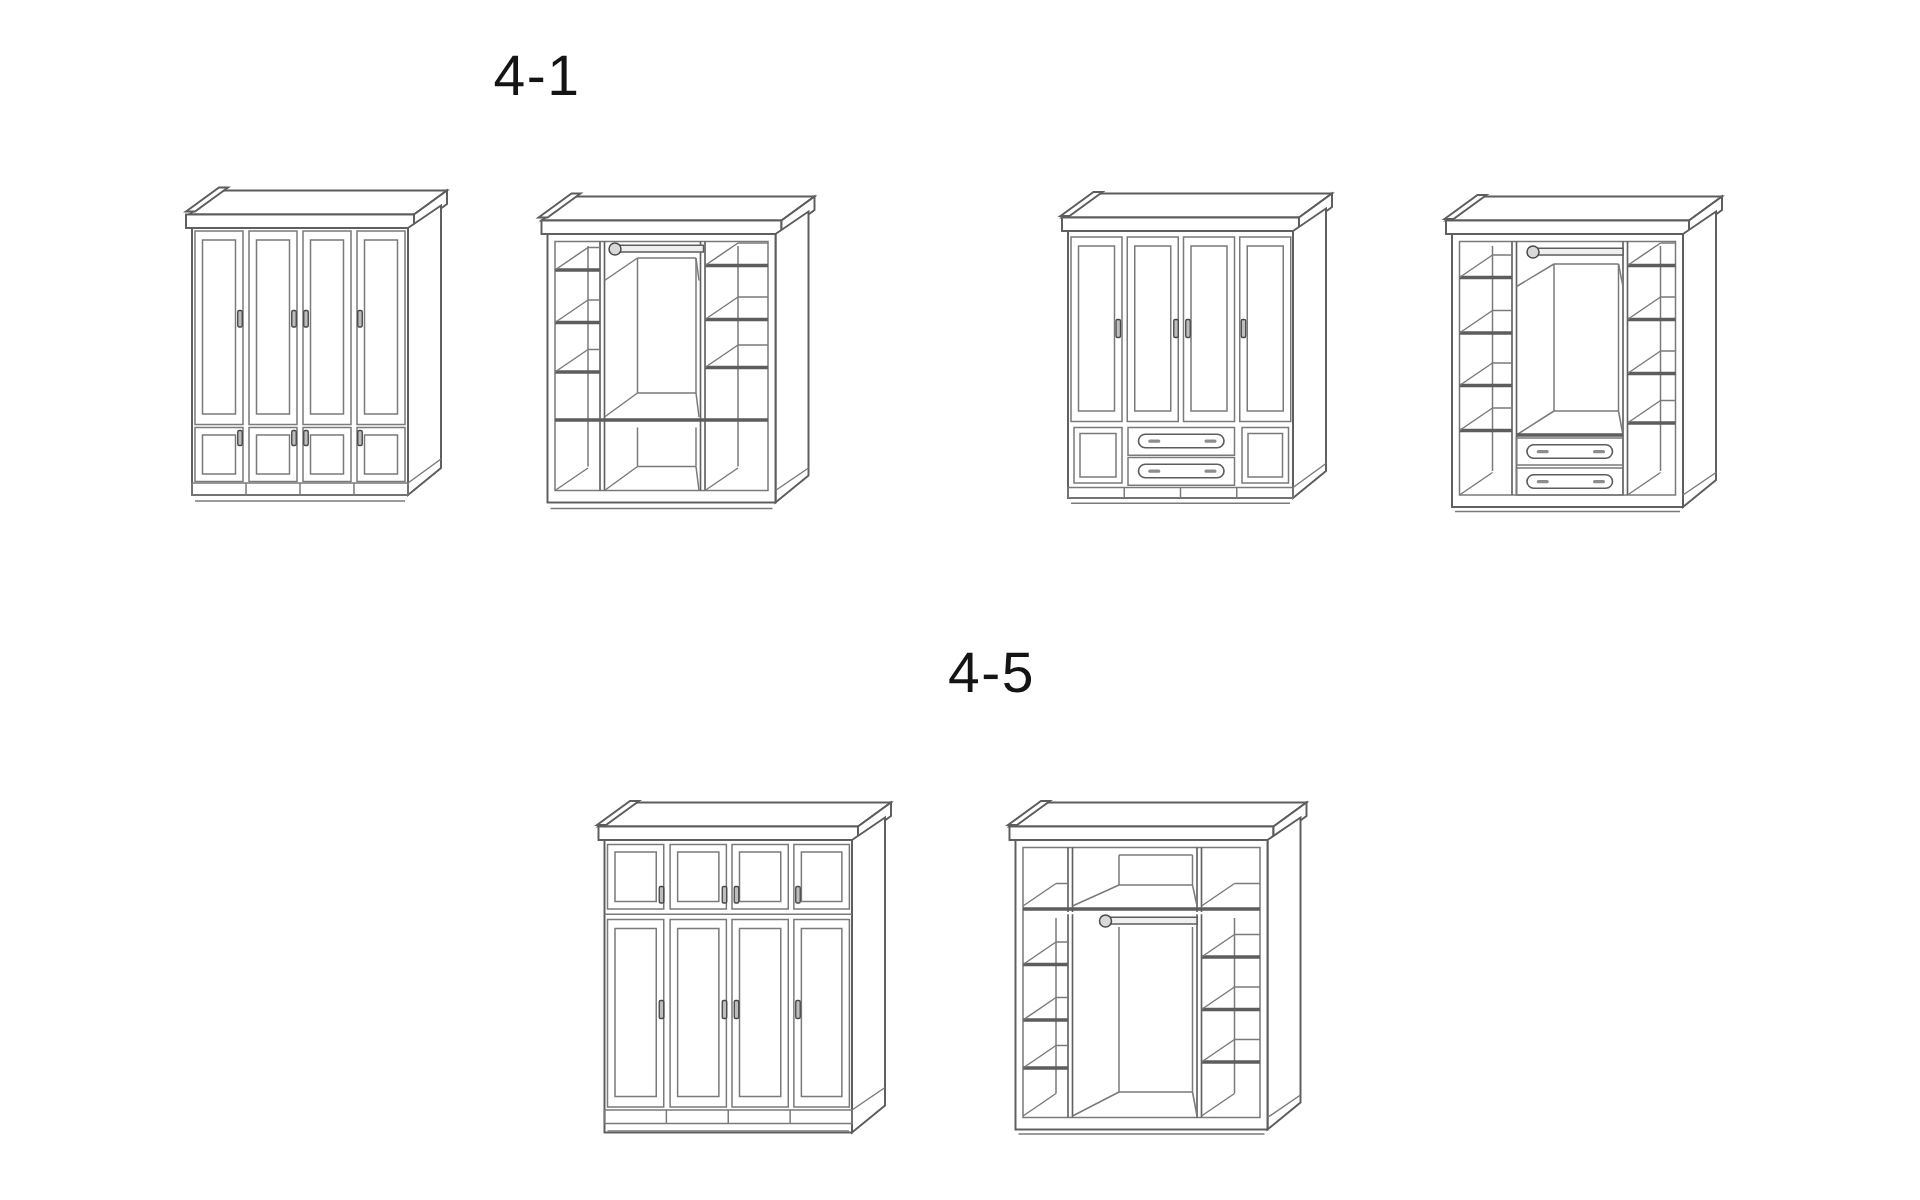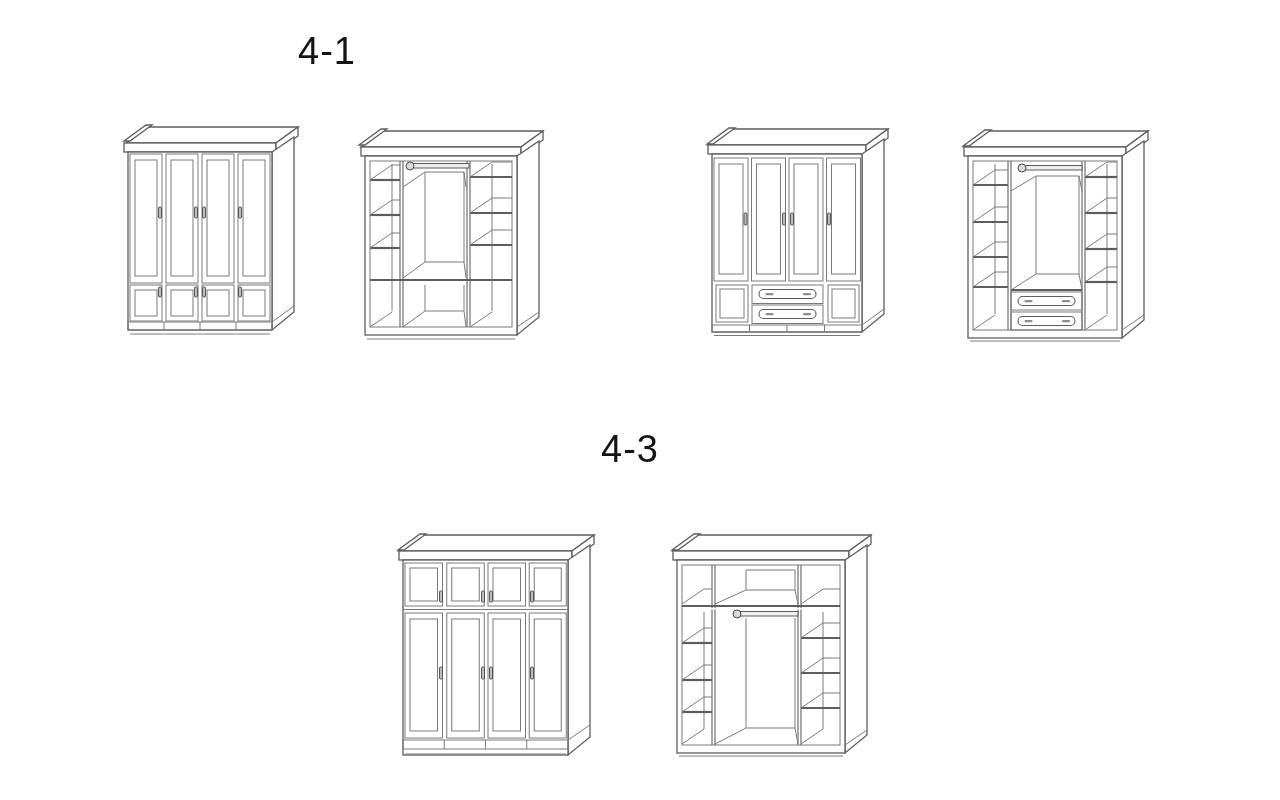--- a/index.html
+++ b/index.html
@@ -1,18 +1,18 @@
 <!DOCTYPE html>
 <html><head>
 <meta charset="utf-8">
 <style>
   html,body{margin:0;padding:0;background:#ffffff;}
   .page{position:relative;width:1280px;height:800px;background:#ffffff;overflow:hidden;
         font-family:"Liberation Sans", sans-serif;}
-  .fig-label{position:absolute;width:120px;text-align:center;color:#141414;
+  .fig-label{position:absolute;width:120px;text-align:right;color:#141414;
              font-size:38px;line-height:40px;font-weight:normal;letter-spacing:1px;}
   .lbl-41{left:267px;top:31px;}
   .lbl-42{left:864px;top:31px;}
   .lbl-43{left:570px;top:429px;}
   svg{position:absolute;left:0;top:0;}
   .ol{stroke:#5d5d5d;stroke-width:1.3;fill:#ffffff;}
   .tn{stroke:#7a7a7a;stroke-width:1;fill:none;}
   .sh{stroke:#5d5d5d;stroke-width:2.2;fill:none;}
   .dv{stroke:#616161;stroke-width:1.1;fill:none;}
   .hd{fill:#bdbdbd;stroke:#484848;stroke-width:0.9;}
@@ -20,21 +20,21 @@
   .dash{fill:#8d8d8d;}
   .rod{fill:#efefef;stroke:#5d5d5d;stroke-width:1;}
   .rodcap{fill:#d9d9d9;stroke:#4a4a4a;stroke-width:1;}
 </style>
 </head>
 <body>
 
 <div class="page">
 
   <div class="fig-label lbl-41">4-1</div>
-  <div class="fig-label lbl-43">4-3</div>
+  <div class="fig-label lbl-43">4-5</div>
 
   <svg width="1280" height="800" viewBox="0 0 1280 800">
 
     <g>
       <polygon class="ol" points="126,143 276,143 298,127 148,127"></polygon>
       <polygon class="ol" points="124,141 146,125 152,125 130,141"></polygon>
       <rect class="ol" x="124" y="143" width="152" height="9"></rect>
       <polygon class="ol" points="276,143 298,127 298,136 276,152"></polygon>
       <polygon class="ol" points="272,152 294,137 294,312 272,330"></polygon>
       <rect class="ol" x="128" y="152" width="144" height="178"></rect>

